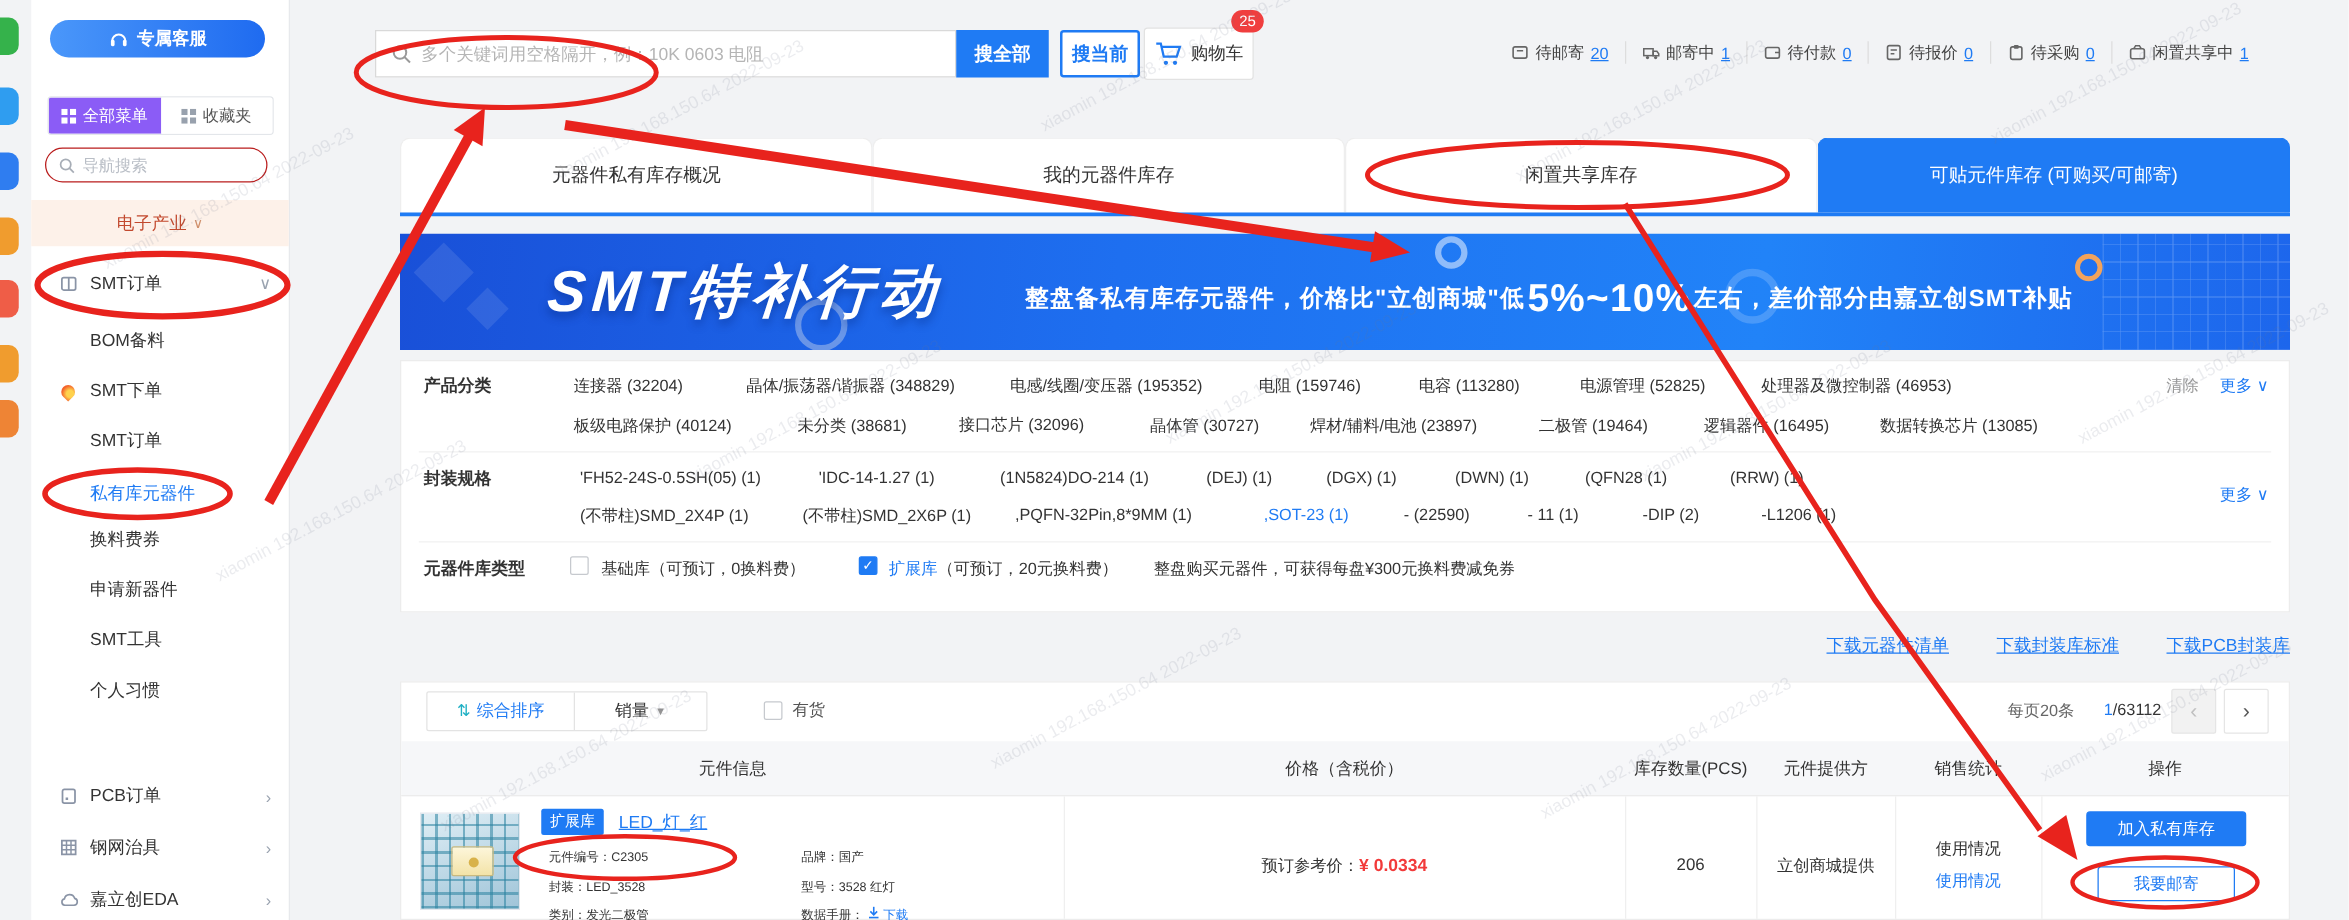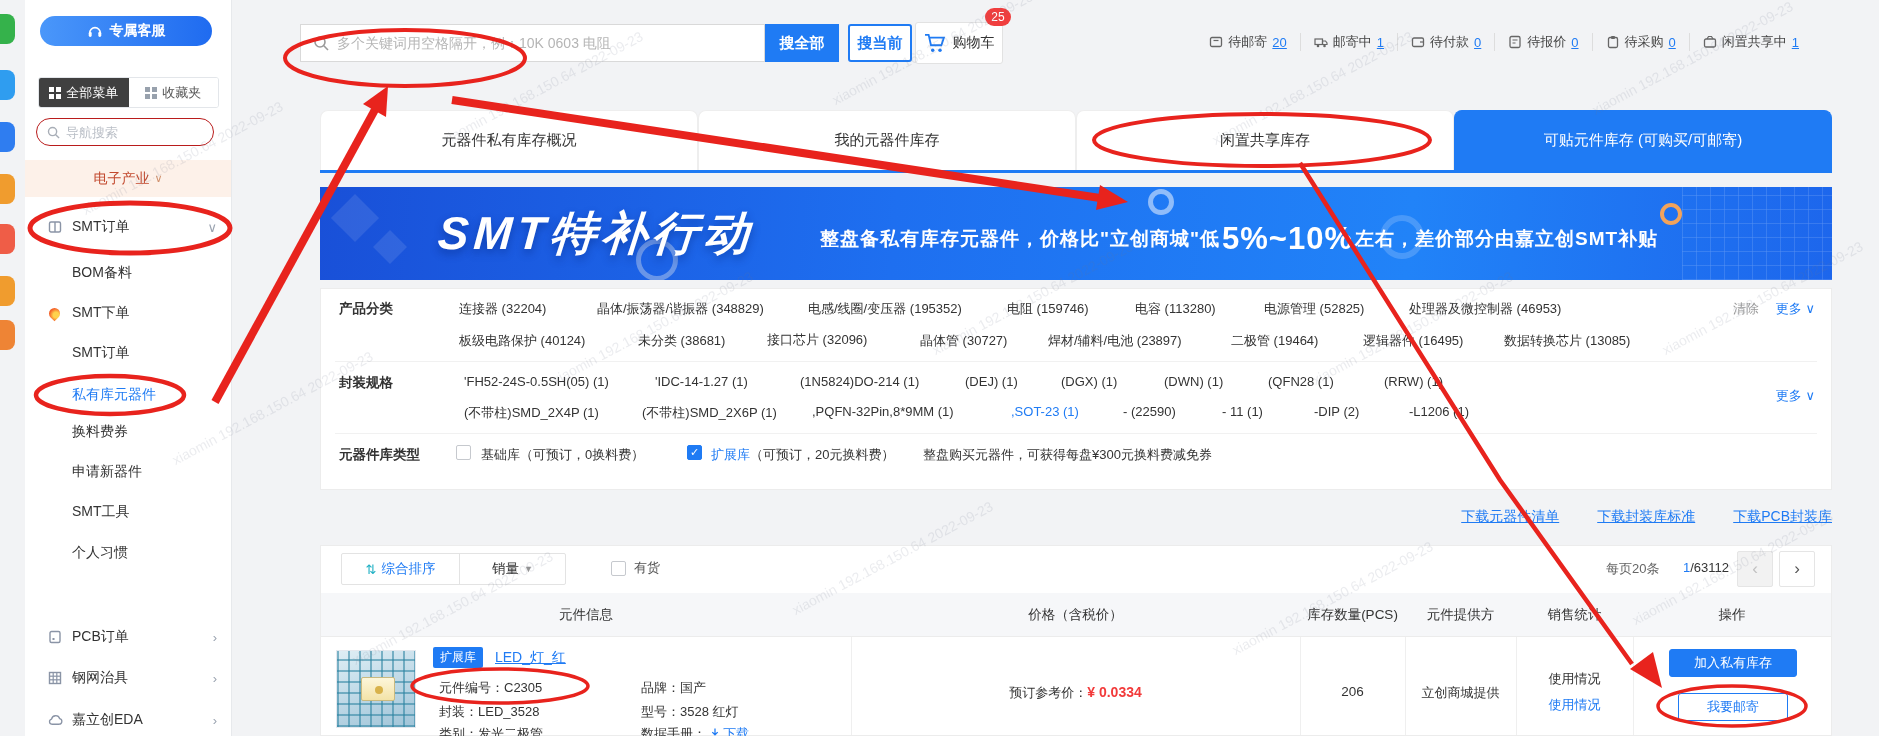--- a/index.html
+++ b/index.html
@@ -10,21 +10,21 @@
   
   .edge-ic{position:absolute;left:0;width:15px;height:30px;border-radius:0 8px 8px 0}
 
   
   #sidebar{position:absolute;left:25px;top:0;width:207px;height:736px;background:#fff;border-right:1px solid #e7e9ec}
   .svc-btn{position:absolute;left:15px;top:16px;width:172px;height:30px;border-radius:16px;
            background:linear-gradient(90deg,#4a97fa,#1f6bf0);color:#fff;font-size:14px;
            display:flex;align-items:center;justify-content:center;gap:7px;font-weight:bold}
   .side-tabs{position:absolute;left:13px;top:77px;width:181px;height:31px;display:flex;border:1px solid #e3e6ea;border-radius:3px;overflow:hidden}
   .side-tab{flex:1;display:flex;align-items:center;justify-content:center;gap:5px;font-size:13px;background:#fff;color:#555}
-  .side-tab.on{background:#404040;color:#fff}
+  .side-tab.on{background:#8b5cf6;color:#fff}
   .nav-search{position:absolute;left:11px;top:118px;width:178px;height:28px;border:1px solid #b91c1c;border-radius:14px;
               display:flex;align-items:center;padding:0 10px;gap:6px;background:#fff}
   .nav-search input{border:0;outline:0;width:120px;font-size:13px;color:#333;background:transparent}
   .nav-search input::placeholder{color:#b9bec6}
   .industry{position:absolute;left:0;top:160px;width:206px;height:37px;background:#fdf1e9;color:#c2492e;
             display:flex;align-items:center;justify-content:center;gap:5px;font-size:14px}
   .m-item{position:absolute;left:0;width:206px;height:30px;display:flex;align-items:center;font-size:14px;color:#333;cursor:pointer}
   .m-item .lbl{margin-left:47px}
   .m-item .gicon{position:absolute;left:22px;width:16px;height:16px;color:#8a94a6;display:flex;align-items:center;justify-content:center}
   .m-item .chev{position:absolute;right:14px;color:#9aa3b0;font-size:13px}
@@ -110,21 +110,21 @@
   .pimg{position:absolute;left:15px;top:104px;width:80px;height:78px;border:1px solid #e4e8ee;
         background:
           repeating-linear-gradient(0deg,rgba(42,130,160,.55) 0 2px,transparent 2px 11px),
           repeating-linear-gradient(90deg,rgba(42,130,160,.55) 0 2px,transparent 2px 11px),
           linear-gradient(160deg,#dfeef5,#9fc4d8)}
   .pchip{position:absolute;left:24px;top:26px;width:34px;height:24px;background:linear-gradient(180deg,#fdf6da,#f3e3a8);
          border:1px solid #c9b97f;border-radius:2px}
   .pchip:after{content:"";position:absolute;left:13px;top:8px;width:8px;height:8px;border-radius:50%;background:#d8b24a}
   .rbadge{position:absolute;left:112px;top:101px;background:#1f7bf4;color:#fff;font-size:12px;padding:2px 7px;border-radius:2px}
   .rname{position:absolute;left:174px;top:103px;color:#1f7bf4;font-size:14px;text-decoration:underline;cursor:pointer}
-  .rline{position:absolute;font-size:13px;color:#333;white-space:nowrap}
+  .rline{position:absolute;font-size:10px;color:#333;white-space:nowrap}
   .rline .dl{color:#1f7bf4;text-decoration:underline;cursor:pointer}
   .cell-center{position:absolute;text-align:center;font-size:13px;color:#333}
   .price-val{color:#f23a3a;font-weight:bold;font-size:14px}
   .saleslink{color:#1f7bf4;cursor:pointer}
   .act-btn{position:absolute;display:flex;align-items:center;justify-content:center;font-size:13px;border-radius:3px;cursor:pointer}
   .act-add{left:1348px;top:103px;width:128px;height:28px;background:#1f7bf4;color:#fff;border:1px solid #1f7bf4}
   .act-mail{left:1357px;top:147px;width:110px;height:28px;background:#fff;color:#1f7bf4;border:1px solid #1f7bf4}
 
   
   .wm{position:absolute;color:rgba(110,120,140,.14);font-size:14px;transform:rotate(-28deg);white-space:nowrap;z-index:30;pointer-events:none}

